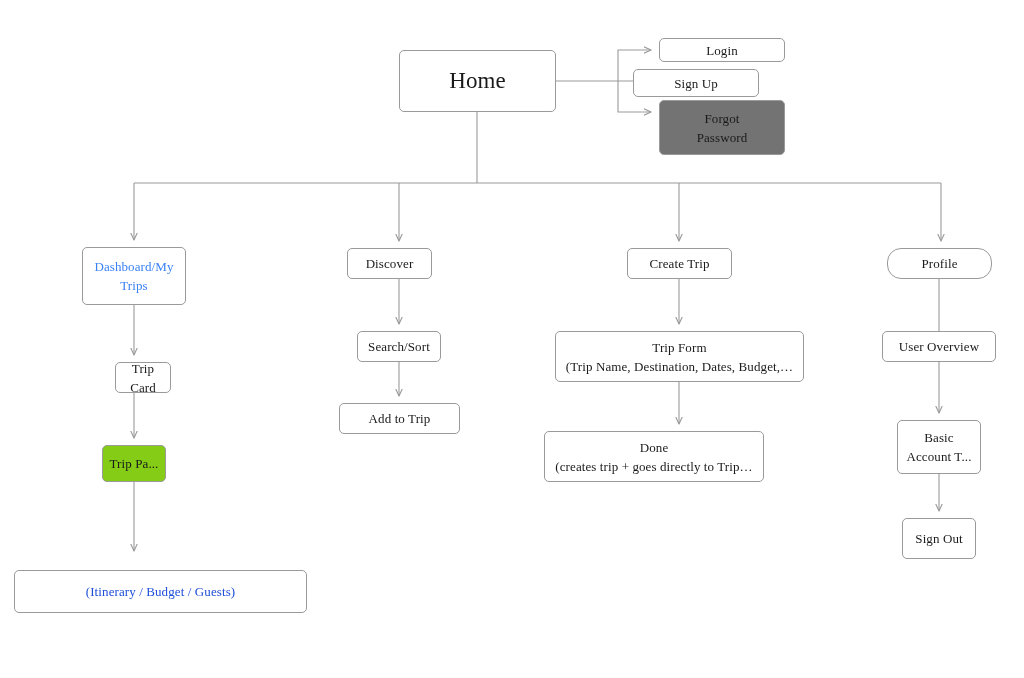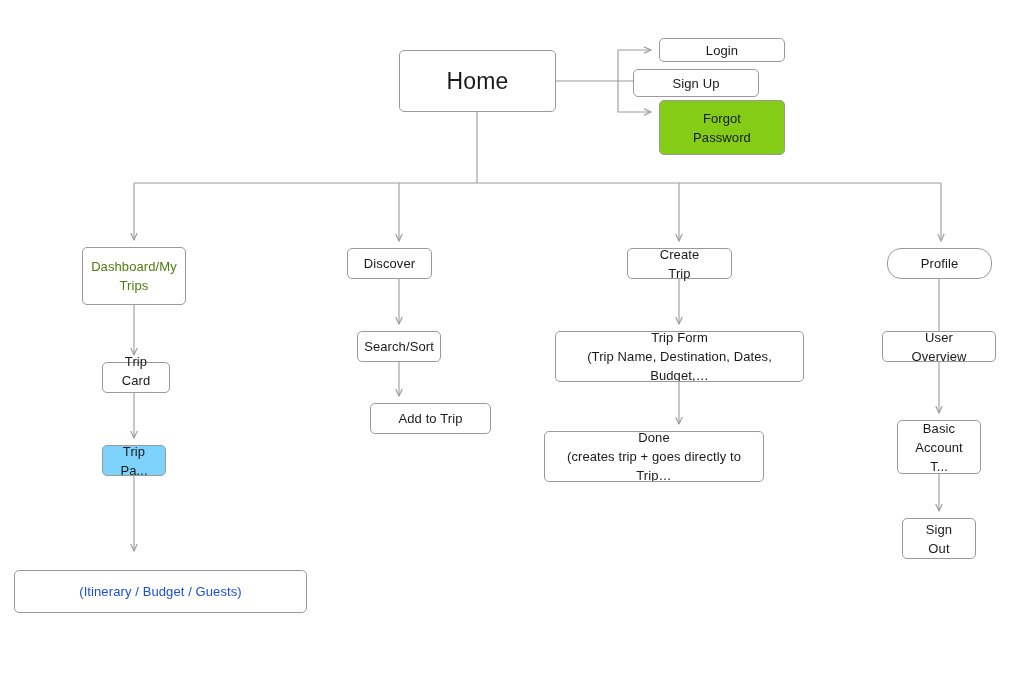--- a/index.html
+++ b/index.html
@@ -33,23 +33,24 @@
     border: 1px solid #9a9a9a;
     border-radius: 5px;
     display: flex;
     align-items: center;
     justify-content: center;
     text-align: center;
     color: #1a1a1a;
     font-size: 13px;
     line-height: 19px;
     letter-spacing: 0.1px;
-    padding: 2px 20px;
+    padding: 2px 6px;
     white-space: pre-line;
     z-index: 2;
+    font-family: Liberation Serif, serif;
   }
   .node.root {
     font-size: 23px;
     line-height: 26px;
   }
   .node.wide-clip {
     white-space: nowrap;
     overflow: hidden;
   }
   .node .lbl {
@@ -102,44 +103,44 @@
 
   <div class="node root" style="left: 399px; top: 50px; width: 157px; height: 62px; border-color: rgb(154, 154, 154); color: rgb(26, 26, 26); background: rgb(255, 255, 255);">
     <span class="lbl">Home</span>
   </div>
   <div class="node" style="left: 659px; top: 38px; width: 126px; height: 24px; border-color: rgb(154, 154, 154); color: rgb(26, 26, 26); background: rgb(255, 255, 255);">
     <span class="lbl">Login</span>
   </div>
   <div class="node" style="left: 633px; top: 69px; width: 126px; height: 28px; border-color: rgb(154, 154, 154); color: rgb(26, 26, 26); background: rgb(255, 255, 255);">
     <span class="lbl">Sign Up</span>
   </div>
-  <div class="node" style="left: 659px; top: 100px; width: 126px; height: 55px; border-color: rgb(154, 154, 154); color: rgb(26, 26, 26); background: #84cc16;">
+  <div class="node" style="left: 659px; top: 100px; width: 126px; height: 55px; border-color: rgb(154, 154, 154); color: rgb(26, 26, 26); background: #737373;">
     <span class="lbl">Forgot
 Password</span>
   </div>
-  <div class="node" style="left: 82px; top: 247px; width: 104px; height: 58px; border-color: rgb(154, 154, 154); color: #4d7c0f; background: rgb(255, 255, 255);">
+  <div class="node" style="left: 82px; top: 247px; width: 104px; height: 58px; border-color: rgb(154, 154, 154); color: #3b82f6; background: rgb(255, 255, 255);">
     <span class="lbl">Dashboard/My
 Trips</span>
   </div>
-  <div class="node" style="left: 102px; top: 362px; width: 68px; height: 31px; border-color: rgb(154, 154, 154); color: rgb(26, 26, 26); background: rgb(255, 255, 255); align-items: flex-end;">
+  <div class="node" style="left: 115px; top: 362px; width: 56px; height: 31px; border-color: rgb(154, 154, 154); color: rgb(26, 26, 26); background: rgb(255, 255, 255);">
     <span class="lbl">Trip Card</span>
   </div>
-  <div class="node" style="left: 102px; top: 445px; width: 64px; height: 31px; border-color: rgb(154, 154, 154); color: rgb(26, 26, 26); background: #7dd3fc;">
+  <div class="node" style="left: 102px; top: 445px; width: 64px; height: 37px; border-color: rgb(154, 154, 154); color: rgb(26, 26, 26); background: #84cc16;">
     <span class="lbl">Trip Pa...</span>
   </div>
   <div class="node" style="left: 14px; top: 570px; width: 293px; height: 43px; border-color: rgb(154, 154, 154); color: #1d4ed8; background: rgb(255, 255, 255);">
     <span class="lbl">(Itinerary / Budget / Guests)</span>
   </div>
   <div class="node" style="left: 347px; top: 248px; width: 85px; height: 31px; border-color: rgb(154, 154, 154); color: rgb(26, 26, 26); background: rgb(255, 255, 255);">
     <span class="lbl">Discover</span>
   </div>
   <div class="node" style="left: 357px; top: 331px; width: 84px; height: 31px; border-color: rgb(154, 154, 154); color: rgb(26, 26, 26); background: rgb(255, 255, 255); text-align: center;">
     <span class="lbl">Search/Sort</span>
   </div>
-  <div class="node" style="left: 339px; top: 403px; width: 121px; height: 31px; border-color: rgb(154, 154, 154); color: rgb(26, 26, 26); background: rgb(255, 255, 255); margin-left: 31px;">
+  <div class="node" style="left: 339px; top: 403px; width: 121px; height: 31px; border-color: rgb(154, 154, 154); color: rgb(26, 26, 26); background: rgb(255, 255, 255);">
     <span class="lbl">Add to Trip</span>
   </div>
   <div class="node" style="left: 627px; top: 248px; width: 105px; height: 31px; border-color: rgb(154, 154, 154); color: rgb(26, 26, 26); background: rgb(255, 255, 255);">
     <span class="lbl">Create Trip</span>
   </div>
   <div class="node wide-clip" style="left: 555px; top: 331px; width: 249px; height: 51px; border-color: rgb(154, 154, 154); color: rgb(26, 26, 26); background: rgb(255, 255, 255);">
     <span class="lbl">Trip Form
 (Trip Name, Destination, Dates, Budget,…</span>
   </div>
   <div class="node wide-clip" style="left: 544px; top: 431px; width: 220px; height: 51px; border-color: rgb(154, 154, 154); color: rgb(26, 26, 26); background: rgb(255, 255, 255);">

